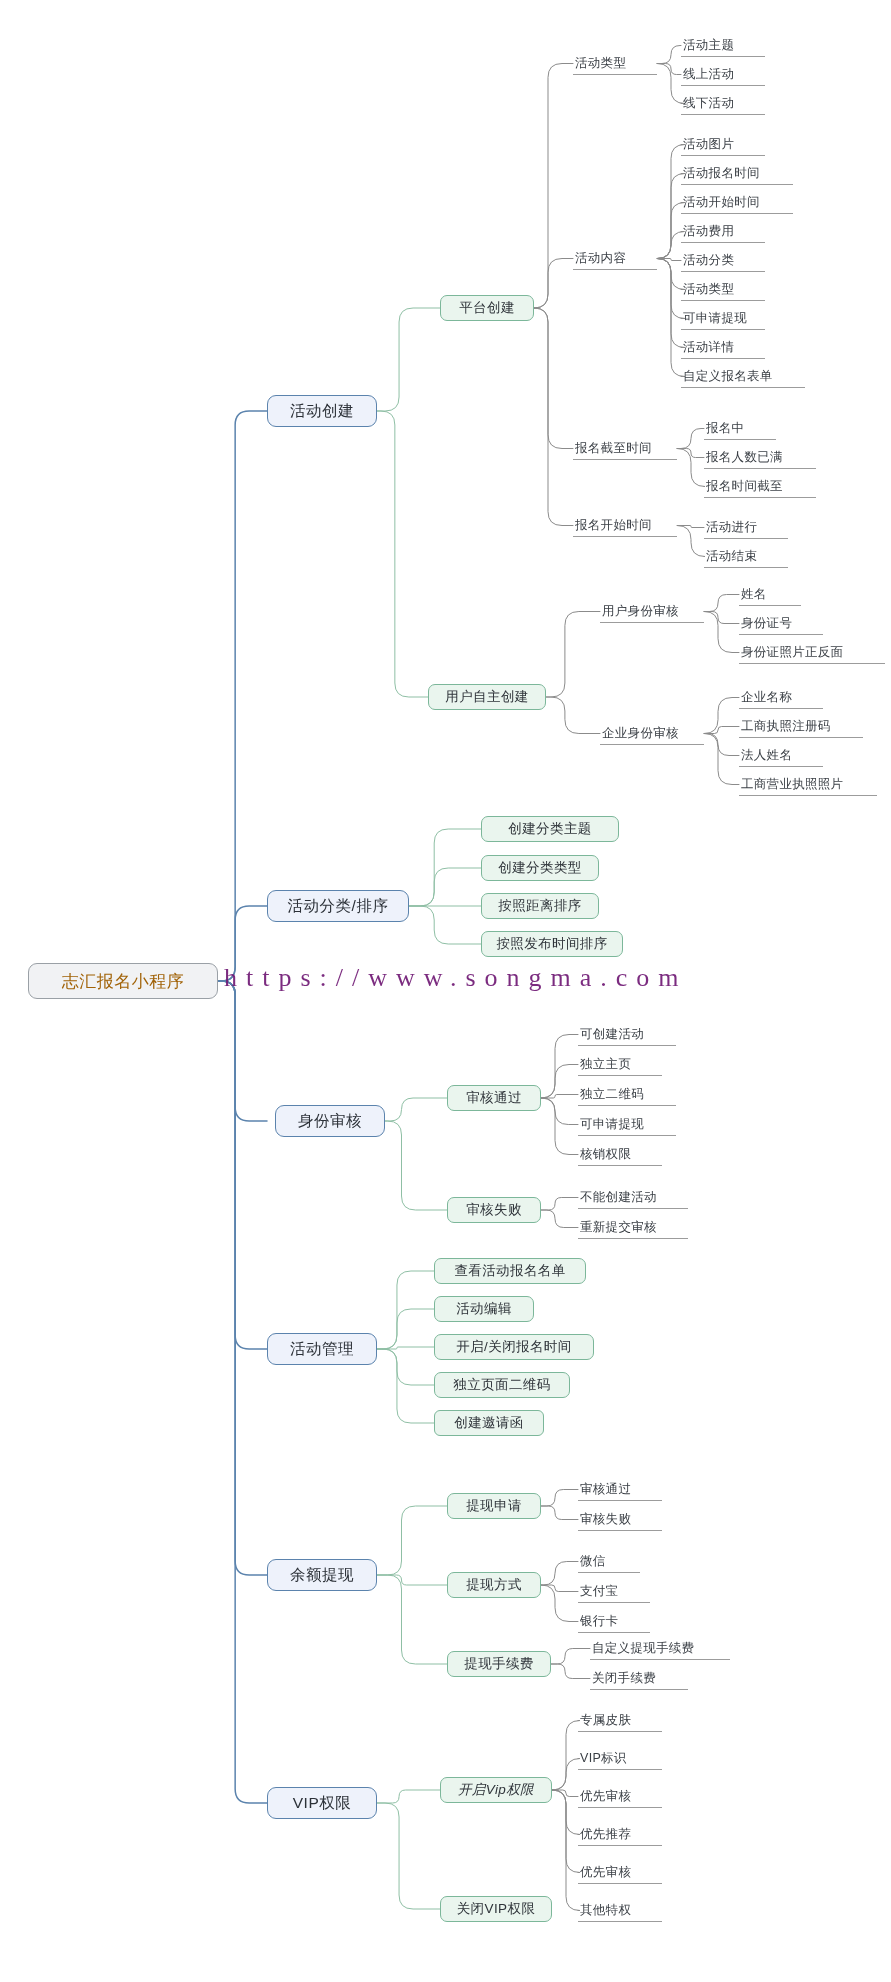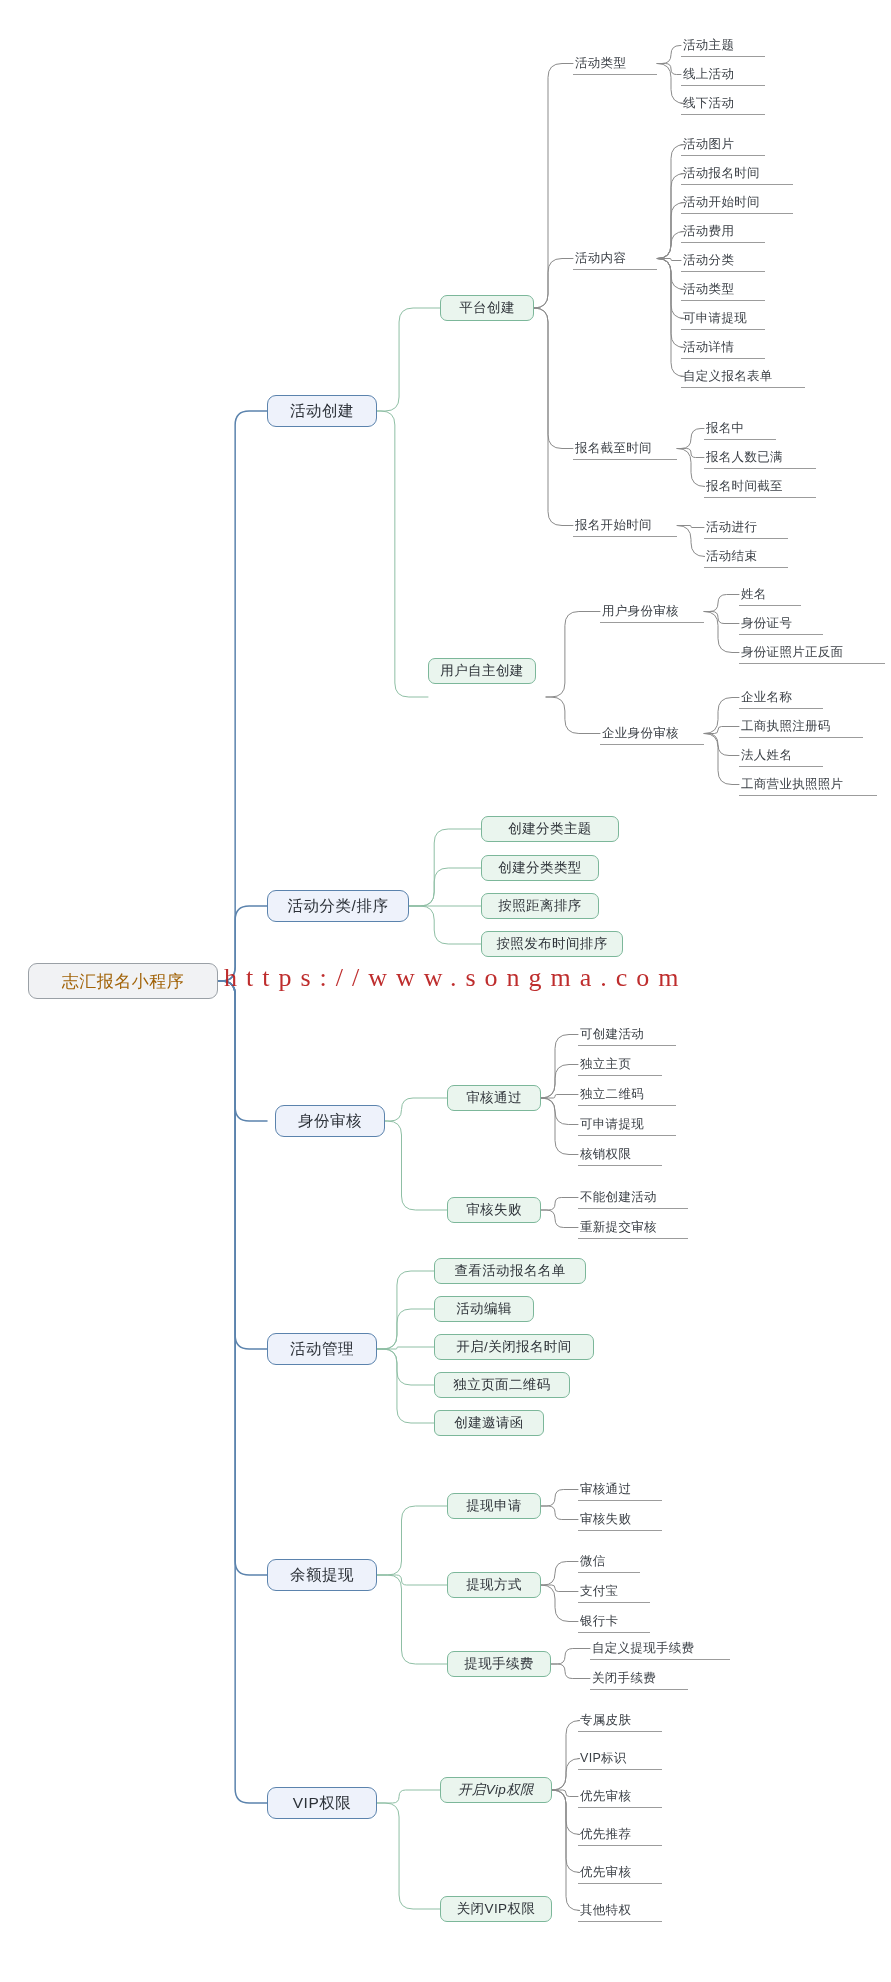--- a/index.html
+++ b/index.html
@@ -21,21 +21,21 @@
   
   .n-l3{background:#eaf5ee;border:1.1px solid #7cb79a;border-radius:7px;
         font-size:13.5px;color:#2f343a;letter-spacing:.4px;}
 
   
   .n-l4{font-size:12.5px;color:#3a3f45;letter-spacing:.3px;
         justify-content:flex-start;padding-left:2px;
         border-bottom:1px solid #9c9c9c;}
 
   .wm{position:absolute;left:224px;top:963px;font-size:26px;letter-spacing:9px;
-      color:#b91c1c;font-family:"Liberation Serif","DejaVu Serif",serif;
+      color:#701a75;font-family:"Liberation Serif","DejaVu Serif",serif;
       white-space:nowrap;opacity:.92;}
 </style>
 </head>
 <body>
 
 <div id="stage">
   <svg id="links" viewBox="0 0 891 1982" xmlns="http://www.w3.org/2000/svg">
       <path d="M 218 981 L 221.15 981 Q 235.15 981 235.15 967 L 235.15 425 Q 235.15 411 249.15 411 L 267 411" fill="none" stroke="#5b83ad" stroke-width="1.5" stroke-linecap="round"></path>
       <path d="M 218 981 L 221.15 981 Q 235.15 981 235.15 967 L 235.15 920 Q 235.15 906 249.15 906 L 267 906" fill="none" stroke="#5b83ad" stroke-width="1.5" stroke-linecap="round"></path>
       <path d="M 218 981 L 221.15 981 Q 235.15 981 235.15 995 L 235.15 1107 Q 235.15 1121 249.15 1121 L 267 1121" fill="none" stroke="#5b83ad" stroke-width="1.5" stroke-linecap="round"></path>
@@ -113,21 +113,21 @@
     </svg>
   <div id="nodes-layer">
       <div class="node n-root" style="left: 28px; top: 963px; width: 190px; height: 36px;">志汇报名小程序</div>
       <div class="node n-l2" style="left: 267px; top: 395px; width: 110px; height: 32px;">活动创建</div>
       <div class="node n-l2" style="left: 267px; top: 890px; width: 142px; height: 32px;">活动分类/排序</div>
       <div class="node n-l2" style="left: 267px; top: 1105px; width: 110px; height: 32px; margin-left: 8px;">身份审核</div>
       <div class="node n-l2" style="left: 267px; top: 1333px; width: 110px; height: 32px;">活动管理</div>
       <div class="node n-l2" style="left: 267px; top: 1559px; width: 110px; height: 32px;">余额提现</div>
       <div class="node n-l2" style="left: 267px; top: 1787px; width: 110px; height: 32px;">VIP权限</div>
       <div class="node n-l3" style="left: 440px; top: 295px; width: 94px; height: 26px;">平台创建</div>
-      <div class="node n-l3" style="left: 428px; top: 658px; width: 108px; height: 26px;">用户自主创建</div>
+      <div class="node n-l3" style="left: 428px; top: 684px; width: 118px; height: 26px;">用户自主创建</div>
       <div class="node n-l3" style="left: 481px; top: 816px; width: 138px; height: 26px;">创建分类主题</div>
       <div class="node n-l3" style="left: 481px; top: 855px; width: 118px; height: 26px;">创建分类类型</div>
       <div class="node n-l3" style="left: 481px; top: 893px; width: 118px; height: 26px;">按照距离排序</div>
       <div class="node n-l3" style="left: 481px; top: 931px; width: 142px; height: 26px;">按照发布时间排序</div>
       <div class="node n-l3" style="left: 447px; top: 1085px; width: 94px; height: 26px;">审核通过</div>
       <div class="node n-l3" style="left: 447px; top: 1197px; width: 94px; height: 26px;">审核失败</div>
       <div class="node n-l3" style="left: 434px; top: 1258px; width: 152px; height: 26px;">查看活动报名名单</div>
       <div class="node n-l3" style="left: 434px; top: 1296px; width: 100px; height: 26px;">活动编辑</div>
       <div class="node n-l3" style="left: 434px; top: 1334px; width: 160px; height: 26px;">开启/关闭报名时间</div>
       <div class="node n-l3" style="left: 434px; top: 1372px; width: 136px; height: 26px;">独立页面二维码</div>

